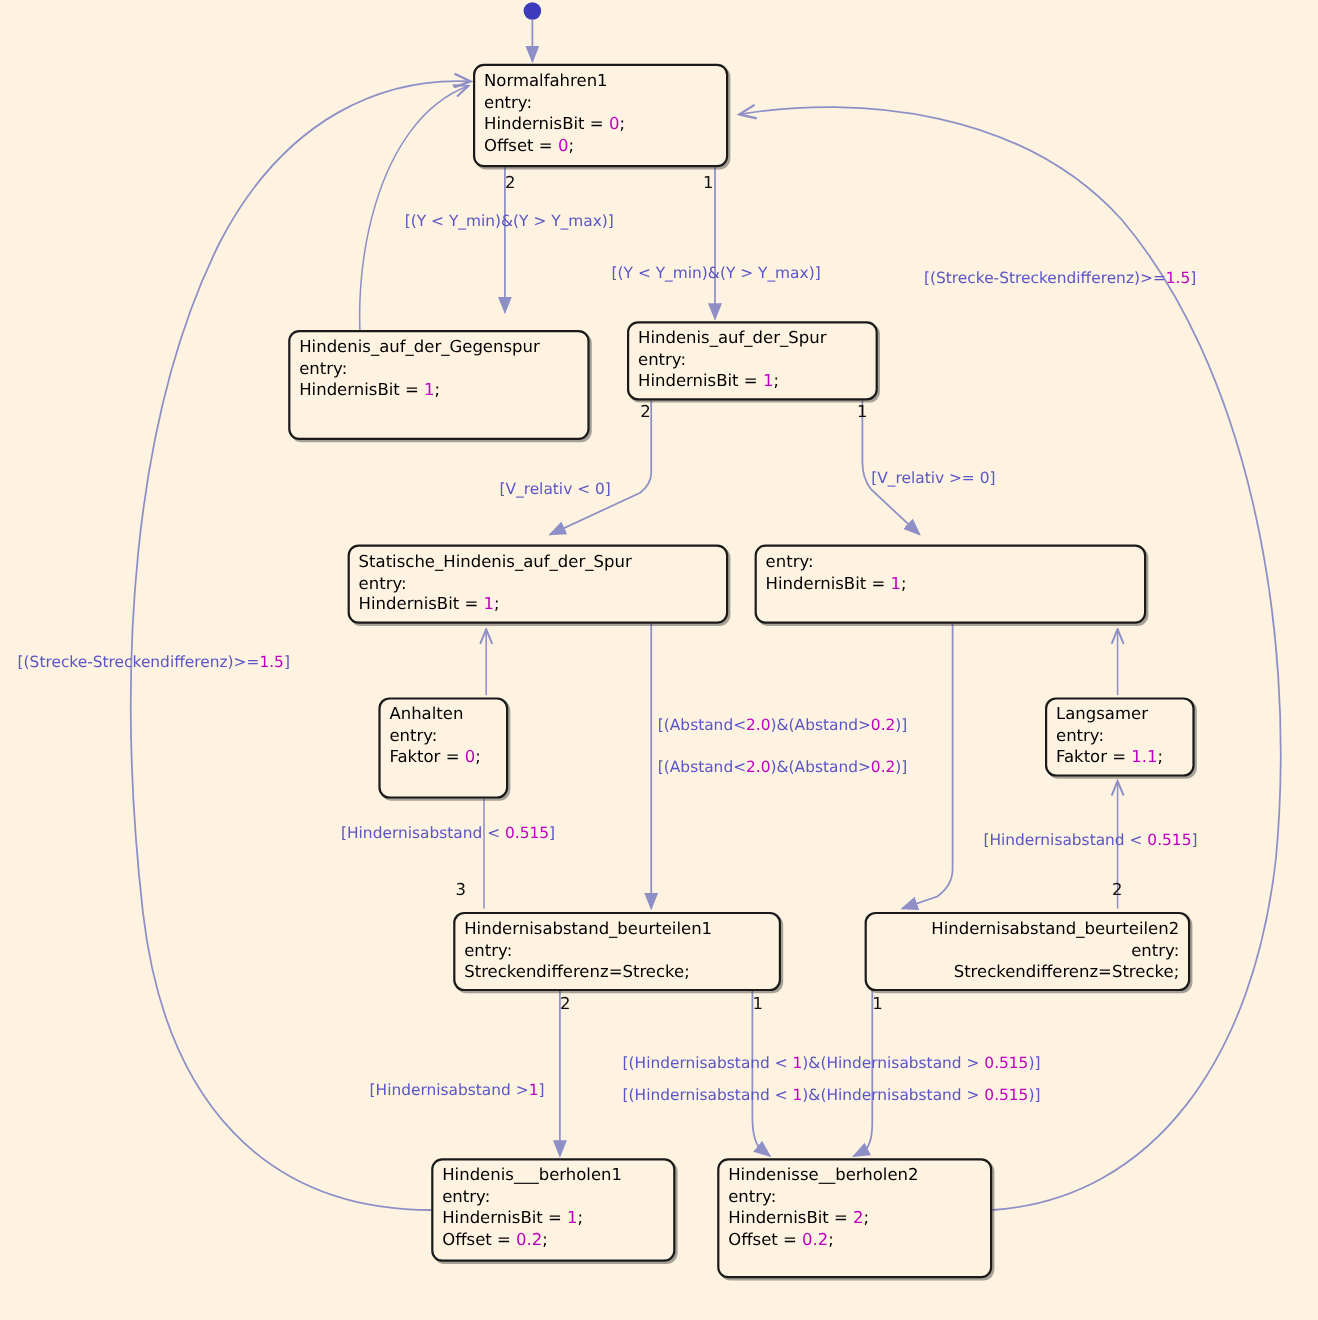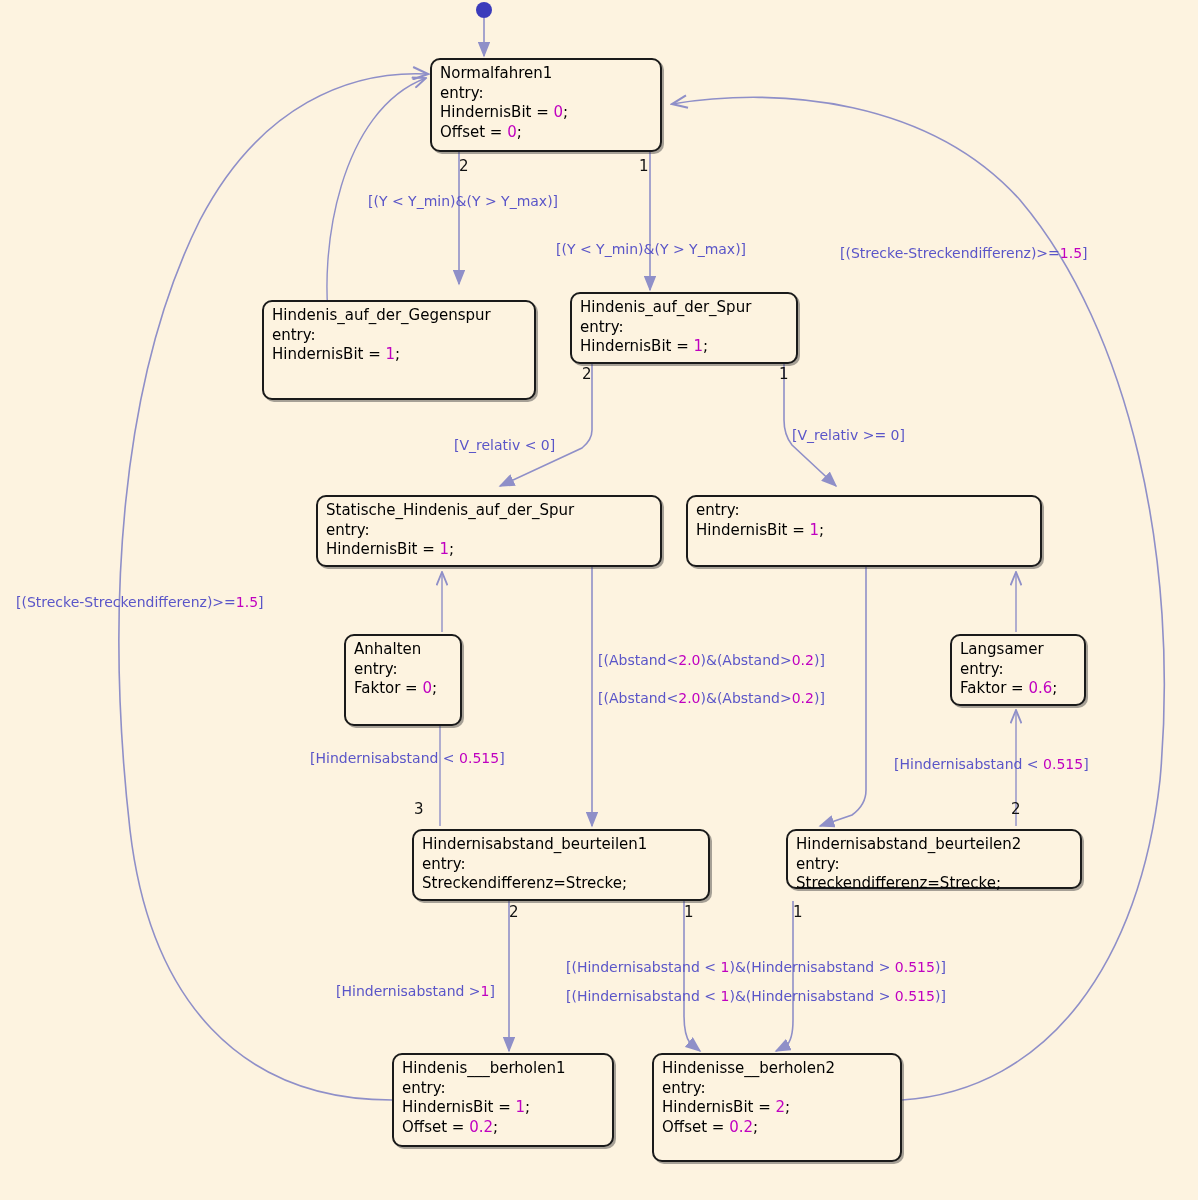--- a/index.html
+++ b/index.html
@@ -134,30 +134,30 @@
 
   <div class="state" style="left:344px; top:634px; width:118px; height:92px;">
     <span class="ln">Anhalten</span>
     <span class="ln">entry:</span>
     <span class="ln">Faktor = <span class="num">0</span>;</span>
   </div>
 
   <div class="state" style="left:950px; top:634px; width:136px; height:72px;">
     <span class="ln">Langsamer</span>
     <span class="ln">entry:</span>
-    <span class="ln">Faktor = <span class="num">0.6</span>;</span>
+    <span class="ln">Faktor = <span class="num">1.1</span>;</span>
   </div>
 
   <div class="state" style="left:412px; top:829px; width:298px; height:72px;">
     <span class="ln">Hindernisabstand_beurteilen1</span>
     <span class="ln">entry:</span>
     <span class="ln">Streckendifferenz=Strecke;</span>
   </div>
 
-  <div class="state" style="left:786px; top:829px; width:296px; height:60px;">
+  <div class="state" style="left:786px; top:829px; width:296px; height:72px;text-align:right;">
     <span class="ln">Hindernisabstand_beurteilen2</span>
     <span class="ln">entry:</span>
     <span class="ln">Streckendifferenz=Strecke;</span>
   </div>
 
   <div class="state" style="left:392px; top:1053px; width:222px; height:94px;">
     <span class="ln">Hindenis___berholen1</span>
     <span class="ln">entry:</span>
     <span class="ln">HindernisBit = <span class="num">1</span>;</span>
     <span class="ln">Offset = <span class="num">0.2</span>;</span>

